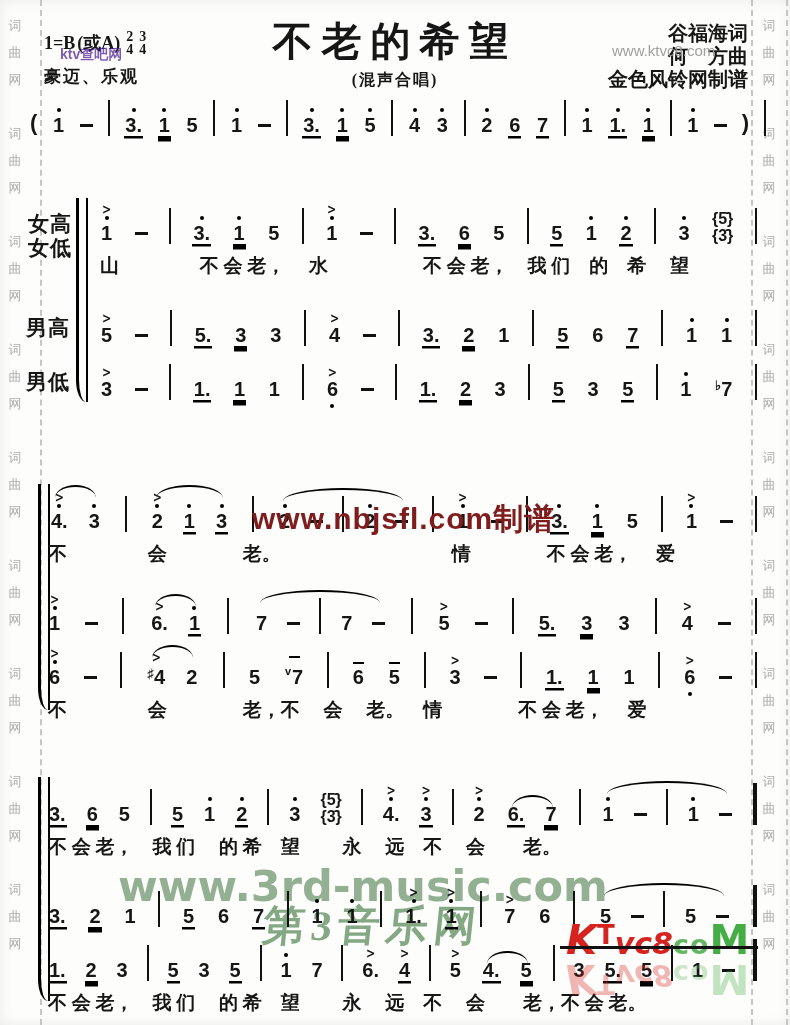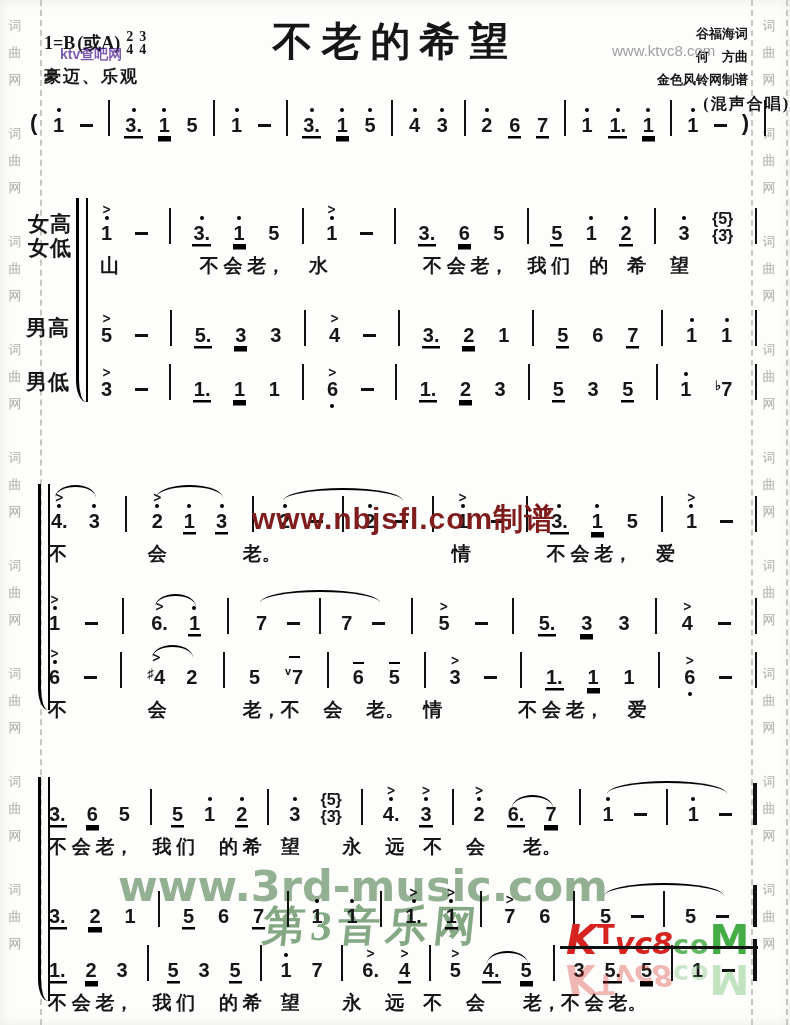--- a/index.html
+++ b/index.html
@@ -10,22 +10,22 @@
   .vd{position:absolute;top:0;bottom:0;width:0;border-left:2px dashed #c6c6c2;}
   .edgechars{position:absolute;top:12px;width:20px;font-size:13px;color:#aeaeab;
              white-space:pre-line;line-height:27px;text-align:center;}
   
   .hdr-left{position:absolute;left:44px;top:30px;font-weight:bold;font-size:18px;}
   .keyline{display:flex;align-items:center;gap:2px;}
   .frac{display:inline-flex;flex-direction:column;align-items:center;font-size:14px;line-height:.95;margin-left:4px;}
   .mood{margin-top:8px;font-size:17px;letter-spacing:2px;}
   .title{position:absolute;left:0;right:0;top:14px;text-align:center;font-size:40px;
          font-weight:bold;letter-spacing:9px;}
-  .subtitle{position:absolute;left:0;right:0;top:70px;text-align:right;font-size:16px;font-weight:bold;letter-spacing:2px;margin-top:24px;}
-  .hdr-right{position:absolute;right:42px;top:22px;text-align:right;font-size:13px;font-weight:bold;line-height:23px;}
+  .subtitle{position:absolute;left:0;right:0;top:70px;text-align:center;font-size:16px;font-weight:bold;letter-spacing:2px;}
+  .hdr-right{position:absolute;right:42px;top:22px;text-align:right;font-size:20px;font-weight:bold;line-height:23px;}
   
   .wm-ktvcha{position:absolute;left:60px;top:46px;font-family:"Liberation Sans",sans-serif;
              font-size:14px;font-weight:bold;color:#4c1d95;opacity:.72;z-index:6;}
   .wm-ktvc8-gray{position:absolute;left:612px;top:42px;font-family:"Liberation Sans",sans-serif;
              font-size:15px;color:#9b9b9b;opacity:.95;z-index:1;}
   .wm-red{position:absolute;left:252px;top:499px;font-family:Liberation Sans, sans-serif;
           font-size:30px;font-weight:bold;color:#7f1d1d;z-index:8;letter-spacing:1px;}
   .wm-3rd{position:absolute;left:118px;top:861px;font-family:"DejaVu Sans",sans-serif;
           font-size:43px;font-weight:bold;color:#93b093;z-index:0;letter-spacing:0;}
   .wm-3rdname{position:absolute;left:263px;top:898px;font-size:42px;font-weight:bold;

